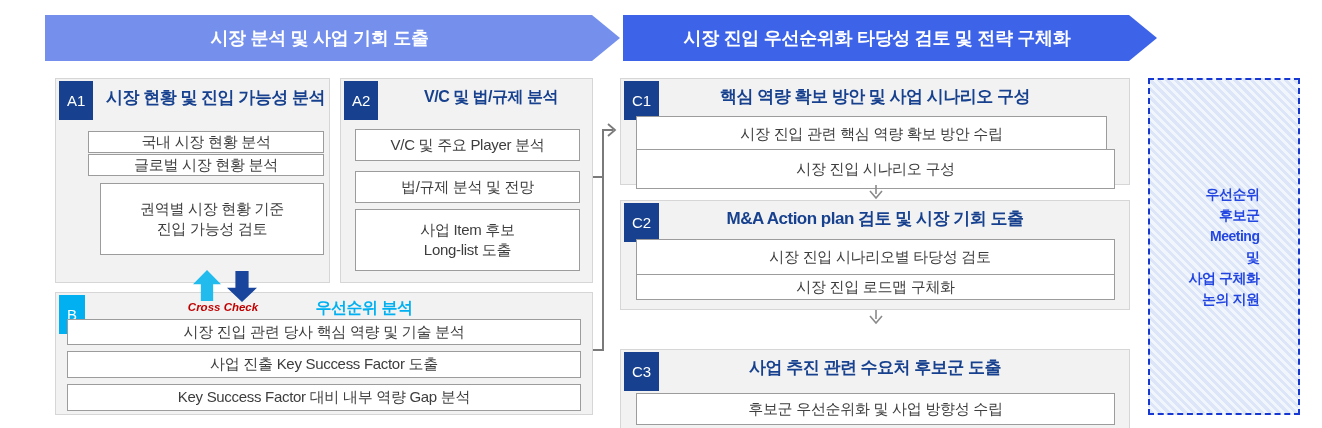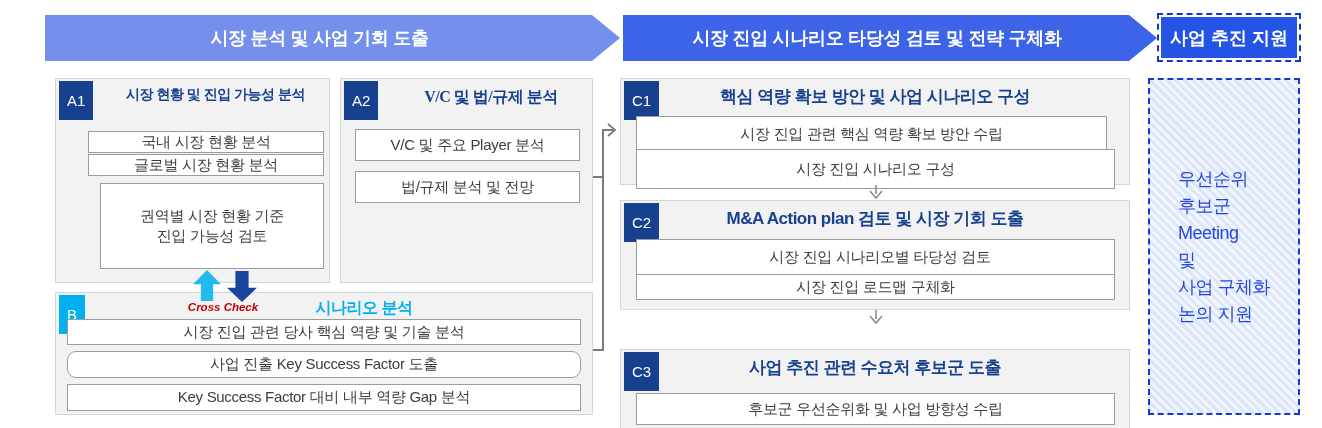--- a/index.html
+++ b/index.html
@@ -28,37 +28,37 @@
   .panel-title{position:absolute;left:0;right:0;color:#17418e;font-weight:bold;
          font-size:16px;text-align:center;letter-spacing:-0.5px;}
   .panel-title.cyan{color:#00b0f0;}
   .item{position:absolute;background:#ffffff;border:1px solid #9c9c9c;display:flex;
         align-items:center;justify-content:center;font-size:15px;color:#3d3d3d;
         text-align:center;white-space:pre-line;box-sizing:border-box;line-height:1.35;
         letter-spacing:-0.3px;}
 
   
   .panel-a1{left:55px;top:78px;width:275px;height:205px;}
-  .panel-a1 .panel-title{left:48px;right:2px;top:7px;font-size:14px;}
+  .panel-a1 .panel-title{left:48px;right:2px;top:7px;font-size:17px;}
   .a1-i0{left:32px;right:5px;top:52px;height:22px;}
   .a1-i1{left:32px;right:5px;top:75px;height:22px;}
-  .a1-i2{left:44px;right:5px;top:104px;height:86px;}
+  .a1-i2{left:44px;right:5px;top:104px;height:72px;}
 
   
   .panel-a2{left:340px;top:78px;width:253px;height:205px;}
-  .panel-a2 .panel-title{left:51px;right:2px;top:8px;font-family:Liberation Serif, serif;}
+  .panel-a2 .panel-title{left:51px;right:2px;top:8px;}
   .a2-i0{left:14px;right:12px;top:50px;height:32px;}
   .a2-i1{left:14px;right:12px;top:92px;height:32px;}
   .a2-i2{left:14px;right:12px;top:130px;height:62px;}
 
   
   .panel-b{left:55px;top:292px;width:538px;height:123px;}
   .panel-b .panel-title{left:200px;right:120px;top:5px;}
   .b-i0{left:11px;right:11px;top:26px;height:26px;}
-  .b-i1{left:11px;right:11px;top:58px;height:27px;border-radius:9px;}
+  .b-i1{left:11px;right:11px;top:58px;height:27px;}
   .b-i2{left:11px;right:11px;top:91px;height:27px;}
 
   
   .cc-up{position:absolute;left:193px;top:270px;width:28px;height:31px;background:#22bbee;
          clip-path:polygon(50% 0,100% 46%,72% 46%,72% 100%,28% 100%,28% 46%,0 46%);}
   .cc-down{position:absolute;left:227px;top:271px;width:30px;height:31px;background:#1a459c;
          clip-path:polygon(28% 0,72% 0,72% 54%,100% 54%,50% 100%,0 54%,28% 54%);}
   .cc-label{position:absolute;left:178px;top:301px;width:90px;text-align:center;
          color:#c00000;font-style:italic;font-weight:bold;font-size:11.5px;}
 
@@ -81,57 +81,56 @@
   .conn-v{left:602px;top:129px;width:2px;height:222px;}
   .conn-ha2{left:593px;top:176px;width:9px;height:2px;}
   .conn-hb{left:593px;top:349px;width:11px;height:2px;}
   .conn-head{position:absolute;left:602px;top:121px;width:18px;height:18px;}
 
   
   .support-panel{position:absolute;left:1148px;top:78px;width:152px;height:337px;
       border:2px dashed #1737d2;box-sizing:border-box;
       background:repeating-linear-gradient(45deg,#dce6f8 0px,#dce6f8 3px,#f1f6fd 3px,#f1f6fd 6px);
       display:flex;align-items:center;justify-content:center;}
-  .support-text{color:#2446e0;font-weight:normal;font-size:18px;text-align:left;
+  .support-text{color:#2446e0;font-weight:bold;font-size:14px;text-align:right;
       line-height:1.5;white-space:pre-line;letter-spacing:-0.5px;}
 </style>
 </head>
 <body>
 
 <div class="canvas">
 
   <div class="chev chev1">
     <span class="txt">시장 분석 및 사업 기회 도출</span>
   </div>
   <div class="chev chev2">
-    <span class="txt">시장 진입 시나리오 타당성 검토 및 전략 구체화</span>
-  </div>
-  <div class="support-chip">
-    <div class="support-chip-inner">사업 추진 지원</div>
+    <span class="txt">시장 진입 우선순위화 타당성 검토 및 전략 구체화</span>
   </div>
 
   <div class="panel panel-a1">
     <div class="badge">A1</div>
     <div class="panel-title">시장 현황 및 진입 가능성 분석</div>
     <div class="item a1-i0">국내 시장 현황 분석</div>
     <div class="item a1-i1">글로벌 시장 현황 분석</div>
     <div class="item a1-i2">권역별 시장 현황 기준
 진입 가능성 검토</div>
   </div>
 
   <div class="panel panel-a2">
     <div class="badge">A2</div>
     <div class="panel-title">V/C 및 법/규제 분석</div>
     <div class="item a2-i0">V/C 및 주요 Player 분석</div>
     <div class="item a2-i1">법/규제 분석 및 전망</div>
+    <div class="item a2-i2">사업 Item 후보
+Long-list 도출</div>
   </div>
 
   <div class="panel panel-b">
     <div class="badge cyan">B</div>
-    <div class="panel-title cyan">시나리오 분석</div>
+    <div class="panel-title cyan">우선순위 분석</div>
     <div class="item b-i0">시장 진입 관련 당사 핵심 역량 및 기술 분석</div>
     <div class="item b-i1">사업 진출 Key Success Factor 도출</div>
     <div class="item b-i2">Key Success Factor 대비 내부 역량 Gap 분석</div>
   </div>
 
   <div class="cc-up"></div>
   <div class="cc-down"></div>
   <div class="cc-label">Cross Check</div>
 
   <div class="panel panel-c1">

